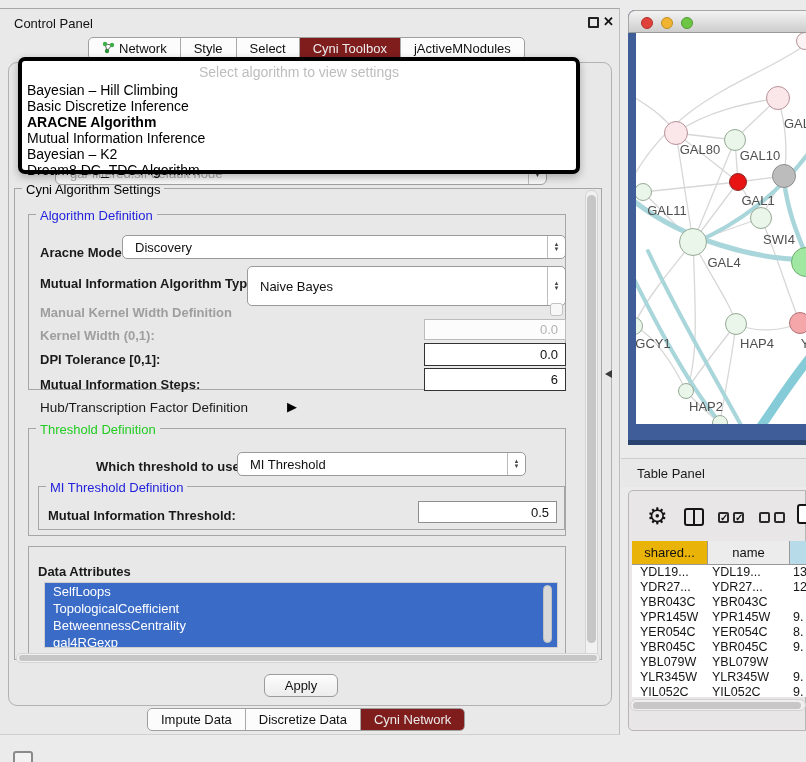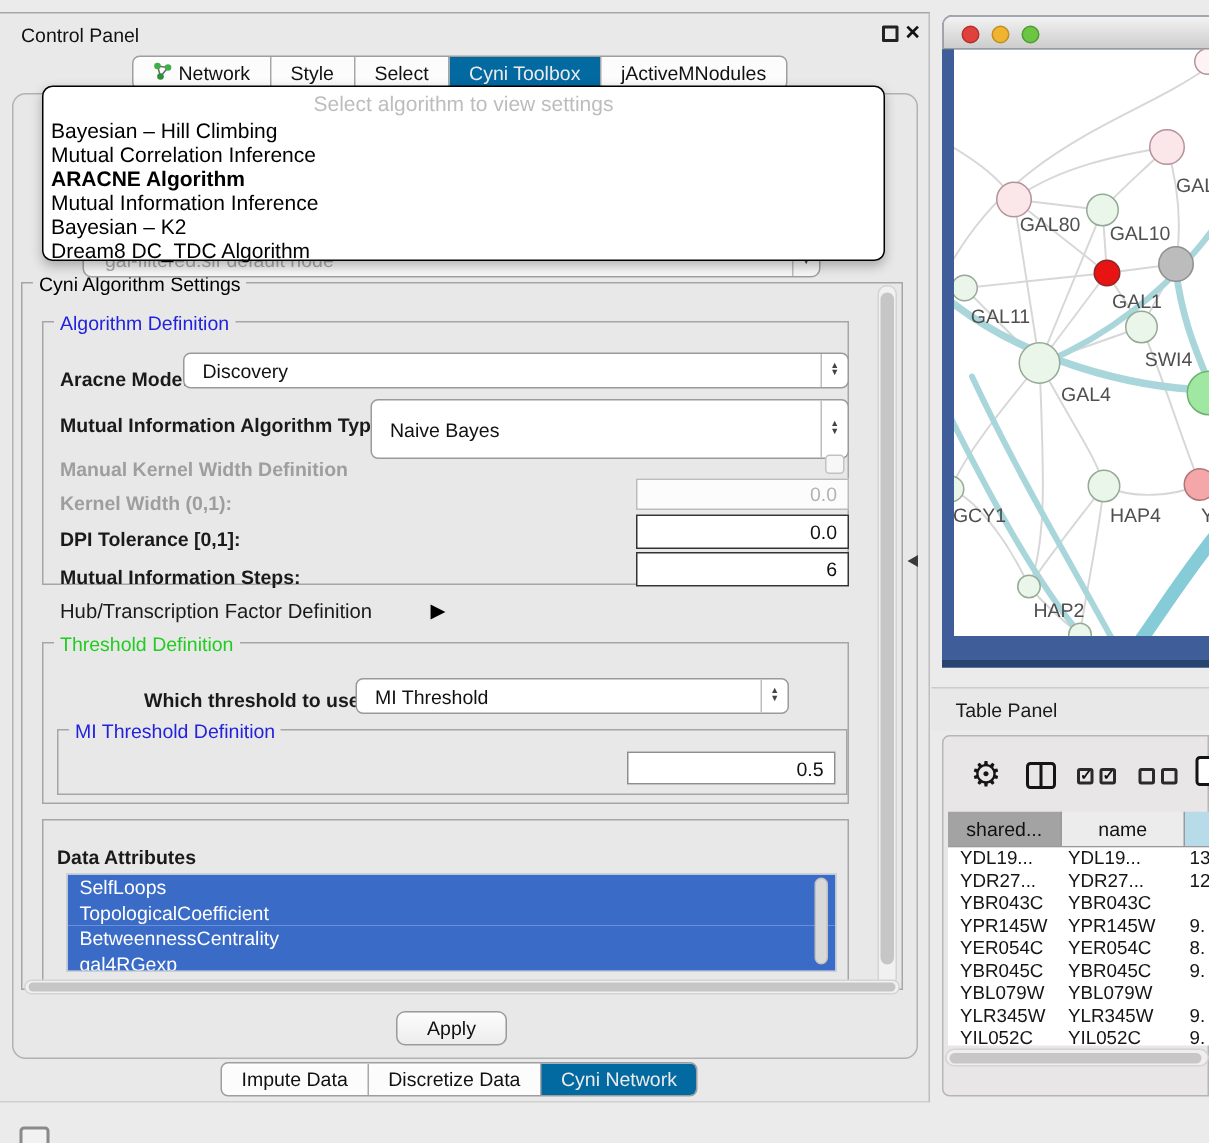--- a/index.html
+++ b/index.html
@@ -11,21 +11,21 @@
   #cp { position:absolute; left:0; top:8px; width:620px; height:727px; background:#e9e9e9;
         border-top:1px solid #a8a8a8; border-right:1px solid #bdbdbd; border-bottom:1px solid #cfcfcf; }
   .cp-title { position:absolute; left:14px; top:7px; font-size:13px; color:#111; }
   .float-ico { position:absolute; left:588px; top:8px; width:11px; height:11px; border:2px solid #222; border-radius:1px; }
   .close-ico { position:absolute; left:603px; top:5px; font-size:13px; font-weight:bold; color:#111; }
 
   .seg { display:flex; position:absolute; border:1px solid #9e9e9e; border-radius:5px; overflow:hidden;
          background:#fcfcfc; height:23px; font-size:13px; box-shadow:0 1px 0 rgba(255,255,255,.6) inset; }
   .seg .s { display:flex; align-items:center; gap:4px; padding:0 13px; border-left:1px solid #a8a8a8; color:#111; white-space:nowrap; }
   .seg .s:first-child { border-left:none; }
-  .seg .s.sel { background:#0369a1; color:#ececec; }
+  .seg .s.sel { background:#7f1d1d; color:#ececec; }
 
   #cp-panel { position:absolute; left:8px; top:62px; width:604px; height:644px; background:#e8e8e8;
               border:1px solid #b2b2b2; border-radius:9px; }
 
   .fs { position:absolute; border:1px solid #a6a6a6; }
   .legend { position:absolute; font-size:13px; background:#e8e8e8; padding:0 4px; white-space:nowrap; }
   .legend.blue { color:#2222dd; }
   .legend.green { color:#22cc22; }
   .lbl { position:absolute; font-size:13px; font-weight:bold; color:#1a1a1a; white-space:nowrap; }
   .lbl.dis { color:#9e9e9e; }
@@ -35,22 +35,22 @@
   .stepper { position:absolute; right:0; top:0; bottom:0; width:18px; border-left:1px solid #bdbdbd;
              display:flex; flex-direction:column; align-items:center; justify-content:center; font-size:6px;
              line-height:5px; color:#444; }
   .inp { position:absolute; background:#fff; border:1px solid #333; font-size:13px; color:#111;
          display:flex; align-items:center; justify-content:flex-end; padding:0 7px; }
   .inp.dis { border-color:#bcbcbc; color:#b2b2b2; background:#fcfcfc; }
   .inp.thin { border-color:#8e8e8e; }
   .chk { position:absolute; width:13px; height:13px; border:1px solid #c2c2c2; border-radius:3px; background:#f7f7f7; }
 
   
-  #popup { position:absolute; left:28px; top:57px; width:562px; height:117px; background:#fff;
-           border:1px solid #000000; border-radius:7px; box-shadow:0 3px 8px rgba(0,0,0,.28); z-index:50; padding-top:3px; }
+  #popup { position:absolute; left:18px; top:57px; width:562px; height:117px; background:#fff;
+           border:4px solid #000000; border-radius:7px; box-shadow:0 3px 8px rgba(0,0,0,.28); z-index:50; padding-top:3px; }
   .dd-prompt { text-align:center; font-size:14px; color:#bdbdbd; height:18px; }
   .dd-item { font-size:14px; color:#000; height:16px; line-height:16px; padding-left:5px; white-space:nowrap; }
   .dd-item.b { font-weight:bold; }
 
   #hidden-combo { position:absolute; left:55px; top:161px; width:492px; height:24px; background:#f7f7f7;
                   border:1px solid #a0a0a0; border-radius:6px; z-index:5; font-size:13px; color:#a9a9a9;
                   display:flex; align-items:center; padding-left:14px; }
 
   
   .sb-v { position:absolute; background:#f1f1f1; border:1px solid #d4d4d4; border-radius:6px; }
@@ -183,20 +183,21 @@
   <div class="combo" style="left:237px; top:452px; width:289px; height:24px;">
     <span>MI Threshold</span>
     <span class="stepper">
         <span>▲</span>
         <span>▼</span>
       </span>
   </div>
 
   <div class="fs" style="left:38px; top:486px; width:527px; height:44px;"></div>
   <div class="legend blue" style="left:46px; top:480px;">MI Threshold Definition</div>
+  <div class="lbl" style="left:48px; top:508px;">Mutual Information Threshold:</div>
   <div class="inp thin" style="left:418px; top:501px; width:139px; height:22px;">0.5</div>
 
   <div class="fs" style="left:28px; top:546px; width:538px; height:110px;"></div>
   <div class="lbl" style="left:38px; top:564px;">Data Attributes</div>
   <div id="attr-list">
       <div class="attr-item">SelfLoops</div>
       <div class="attr-item">TopologicalCoefficient</div>
       <div class="attr-item">BetweennessCentrality</div>
       <div class="attr-item">gal4RGexp</div>
     </div>
@@ -225,21 +226,21 @@
     <span class="stepper">
         <span>▲</span>
         <span>▼</span>
       </span>
   </div>
 
   <div id="popup">
     <div class="dd-prompt">Select algorithm to view settings</div>
     <div id="dd-items">
         <div class="dd-item">Bayesian – Hill Climbing</div>
-        <div class="dd-item">Mutual Correlation Inference</div>
+        <div class="dd-item">Basic Discretize Inference</div>
         <div class="dd-item b">ARACNE Algorithm</div>
         <div class="dd-item">Mutual Information Inference</div>
         <div class="dd-item">Bayesian – K2</div>
         <div class="dd-item">Dream8 DC_TDC Algorithm</div>
       </div>
   </div>
 
   <div class="cursor-tri" style="left:605px; top:370px;"></div>
 
   <div id="net-win">
@@ -329,21 +330,21 @@
   <div class="box-ico" style="left:684px; top:508px; width:20px; height:18px;">
     <div style="position:absolute; left:7px; top:0; width:2px; height:14px; background:#151515;"></div>
   </div>
   <div class="chkbox" style="left:718px; top:512px;">✓</div>
   <div class="chkbox" style="left:733px; top:512px;">✓</div>
   <div class="chkbox" style="left:759px; top:512px;"></div>
   <div class="chkbox" style="left:774px; top:512px;"></div>
   <div class="box-ico" style="left:797px; top:504px; width:14px; height:20px; background:#fff;"></div>
 
   <div id="thead">
-    <div class="hc" style="width:76px; background:#a3a3a3;">shared...</div>
+    <div class="hc" style="width:76px; background:#eab308;">shared...</div>
     <div class="hc" style="width:82px; background:#ececec;">name</div>
     <div class="hc" style="flex:1; background:#b7dbe9; border-right:none;"></div>
   </div>
   <div id="tbody">
       <div class="trow">
         <div class="tcell c0">YDL19...</div>
         <div class="tcell c1">YDL19...</div>
         <div class="tcell c2">13</div>
       </div>
       <div class="trow">

